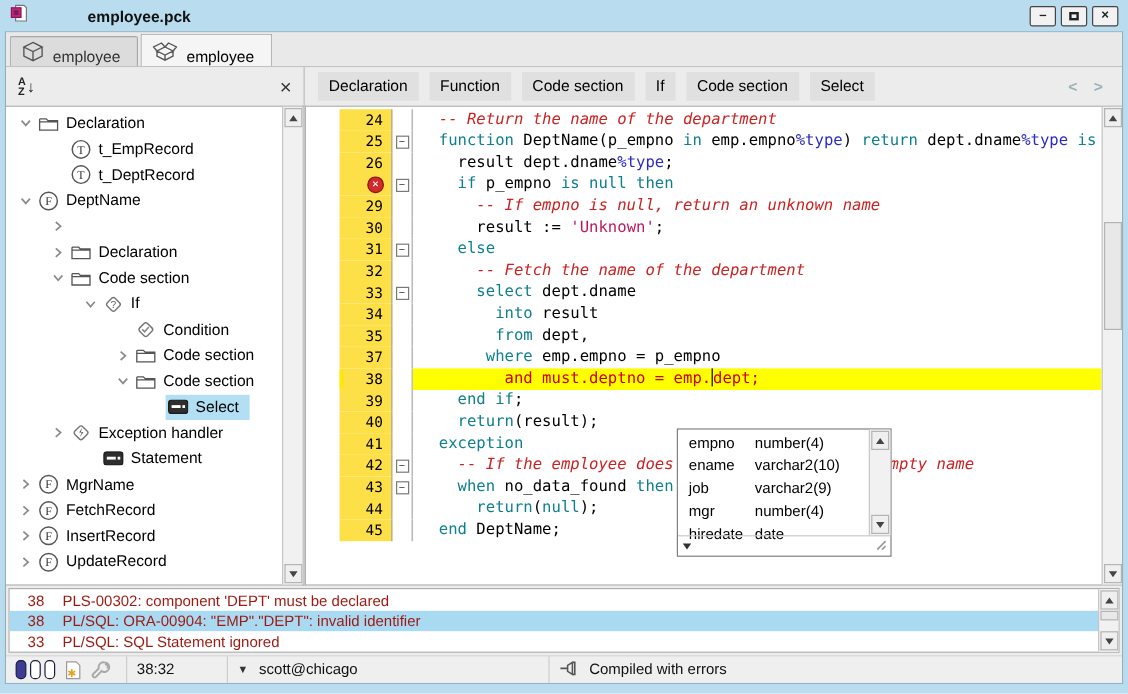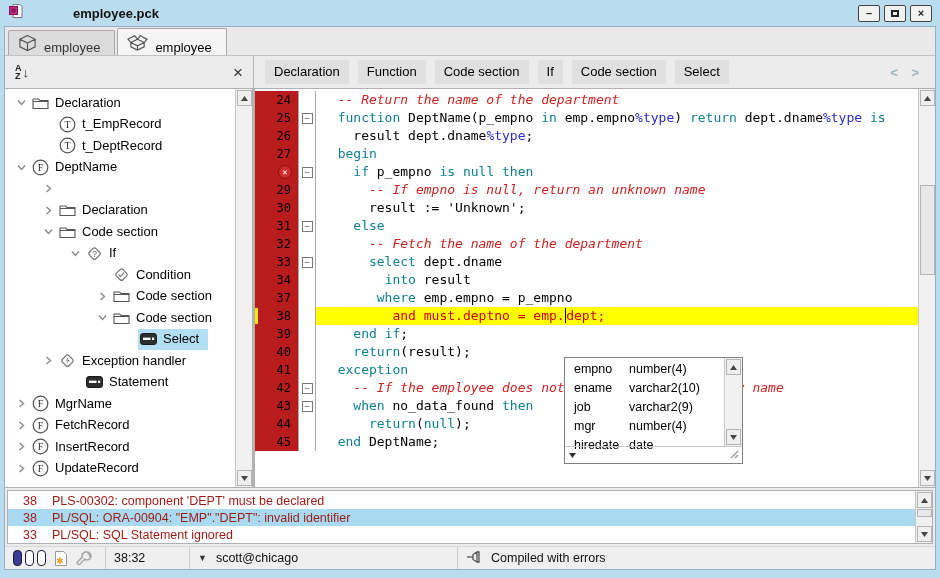--- a/index.html
+++ b/index.html
@@ -52,31 +52,31 @@
   
   .right-panel { flex:1; display:flex; flex-direction:column; min-width:0; }
   .crumbbar { height:32px; display:flex; align-items:center; gap:9px; padding:0 11px; background:#ececec; }
   .crumb { background:#e0e0e0; padding:4px 9px 5px; font-size:13px; color:#000; }
   .crumb-nav { margin-left:auto; color:#9ab0ba; font-size:13px; letter-spacing:5px; font-weight:bold; }
 
   
   .editor-wrap { flex:1; display:flex; background:#fff; border:1px solid #b0b0b0; border-right:none; position:relative; min-height:0; }
   .code-area { flex:1; padding-top:2px; font-family:"DejaVu Sans Mono","Liberation Mono",monospace; font-size:13px; line-height:18px; overflow:hidden; }
   .cl { display:flex; height:18px; white-space:pre; }
-  .ln { width:44px; flex-shrink:0; text-align:right; padding-right:7px; font-size:12px; color:#000; background:#b91c1c;
-        border-right:1px solid #a9a9a9; position:relative; line-height:18px; }
+  .ln { width:44px; flex-shrink:0; text-align:right; padding-right:7px; font-size:12px; color:#000; background:#fde047;
+        border-right:1px solid #a9a9a9; position:relative; line-height:18px;margin-left:28px; }
   .ln .mark { position:absolute; left:0; top:1px; bottom:1px; width:3px; background:#ffe900; }
   .errbadge { position:absolute; right:6px; top:2px; width:14px; height:14px; border-radius:50%; background:#cf2b2b;
               border:1px solid #8c1111; color:#fff; font-size:9px; font-weight:bold; display:flex; align-items:center; justify-content:center; }
   .fold { width:17px; flex-shrink:0; border-right:1px solid #a9a9a9; display:flex; align-items:center; justify-content:center; background:#fff; }
   .foldbox { width:11px; height:11px; border:1px solid #7a7a7a; background:#fff; color:#333; font-size:9px; line-height:8px; text-align:center; font-family:"Liberation Sans",sans-serif; }
   .txt { flex:1; padding-left:6px; color:#000; }
   .sk { color:#0d7f8f; }
   .sc { color:#cc2222; font-style:italic; }
-  .ss { color:#000000;text-align:center; }
+  .ss { color:#be185d;text-align:center; }
   .st { color:#2a2ac4; }
   .cl.hl .txt { background:#ffff00; }
   .cl.hl .txt span { color:#cc0000; }
   .caret { display:inline-block; width:1.5px; height:15px; background:#000; vertical-align:-3px; }
 
   
   .popup { position:absolute; left:309px; top:268px; width:179px; height:107px; background:#fff; border:1px solid #808080;
            display:flex; flex-direction:column; font-size:12.5px; z-index:5; }
   .popup-main { flex:1; display:flex; min-height:0; }
   .popup-rows { flex:1; padding-top:1px; }
@@ -438,28 +438,28 @@
             <span class="crumb">If</span>
             <span class="crumb">Code section</span>
             <span class="crumb">Select</span>
             <span class="crumb-nav">&lt; &gt;</span>
           </div>
         <div class="editor-wrap">
           <div class="code-area" id="code">
               <div class="cl"><span class="ln"><span>24</span></span><span class="fold"></span><span class="txt"><span class="sc">  -- Return the name of the department</span></span></div>
               <div class="cl"><span class="ln"><span>25</span></span><span class="fold"><span class="foldbox">−</span></span><span class="txt"><span class="">  </span><span class="sk">function</span><span class=""> DeptName(p_empno </span><span class="sk">in</span><span class=""> emp.empno</span><span class="st">%type</span><span class="">) </span><span class="sk">return</span><span class=""> dept.dname</span><span class="st">%type</span><span class=""> </span><span class="sk">is</span></span></div>
               <div class="cl"><span class="ln"><span>26</span></span><span class="fold"></span><span class="txt"><span class="">    result dept.dname</span><span class="st">%type</span><span class="">;</span></span></div>
-              <div class="cl"><span class="ln"><span>27</span></span><span class="fold"></span><span class="txt"><span class="">  </span><span class="sk">begin</span></span></div>
               <div class="cl"><span class="ln"><span class="errbadge">✕</span></span><span class="fold"><span class="foldbox">−</span></span><span class="txt"><span class="">    </span><span class="sk">if</span><span class=""> p_empno </span><span class="sk">is</span><span class=""> </span><span class="sk">null</span><span class=""> </span><span class="sk">then</span></span></div>
               <div class="cl"><span class="ln"><span>29</span></span><span class="fold"></span><span class="txt"><span class="sc">      -- If empno is null, return an unknown name</span></span></div>
               <div class="cl"><span class="ln"><span>30</span></span><span class="fold"></span><span class="txt"><span class="">      result := </span><span class="ss">'Unknown'</span><span class="">;</span></span></div>
               <div class="cl"><span class="ln"><span>31</span></span><span class="fold"><span class="foldbox">−</span></span><span class="txt"><span class="">    </span><span class="sk">else</span></span></div>
               <div class="cl"><span class="ln"><span>32</span></span><span class="fold"></span><span class="txt"><span class="sc">      -- Fetch the name of the department</span></span></div>
               <div class="cl"><span class="ln"><span>33</span></span><span class="fold"><span class="foldbox">−</span></span><span class="txt"><span class="">      </span><span class="sk">select</span><span class=""> dept.dname</span></span></div>
               <div class="cl"><span class="ln"><span>34</span></span><span class="fold"></span><span class="txt"><span class="">        </span><span class="sk">into</span><span class=""> result</span></span></div>
+              <div class="cl"><span class="ln"><span>35</span></span><span class="fold"></span><span class="txt"><span class="">        </span><span class="sk">from</span><span class=""> dept,</span></span></div>
               <div class="cl"><span class="ln"><span>37</span></span><span class="fold"></span><span class="txt"><span class="">       </span><span class="sk">where</span><span class=""> emp.empno = p_empno</span></span></div>
               <div class="cl hl"><span class="ln"><span class="mark"></span><span>38</span></span><span class="fold"></span><span class="txt"><span class="">         </span><span class="sk">and</span><span class=""> must.deptno = emp.</span><span class="caret"></span><span class="">dept;</span></span></div>
               <div class="cl"><span class="ln"><span>39</span></span><span class="fold"></span><span class="txt"><span class="">    </span><span class="sk">end</span><span class=""> </span><span class="sk">if</span><span class="">;</span></span></div>
               <div class="cl"><span class="ln"><span>40</span></span><span class="fold"></span><span class="txt"><span class="">    </span><span class="sk">return</span><span class="">(result);</span></span></div>
               <div class="cl"><span class="ln"><span>41</span></span><span class="fold"></span><span class="txt"><span class="">  </span><span class="sk">exception</span></span></div>
               <div class="cl"><span class="ln"><span>42</span></span><span class="fold"><span class="foldbox">−</span></span><span class="txt"><span class="sc">    -- If the employee does not exist, return an empty name</span></span></div>
               <div class="cl"><span class="ln"><span>43</span></span><span class="fold"><span class="foldbox">−</span></span><span class="txt"><span class="">    </span><span class="sk">when</span><span class=""> no_data_found </span><span class="sk">then</span></span></div>
               <div class="cl"><span class="ln"><span>44</span></span><span class="fold"></span><span class="txt"><span class="">      </span><span class="sk">return</span><span class="">(</span><span class="sk">null</span><span class="">);</span></span></div>
               <div class="cl"><span class="ln"><span>45</span></span><span class="fold"></span><span class="txt"><span class="">  </span><span class="sk">end</span><span class=""> DeptName;</span></span></div>
             </div>

